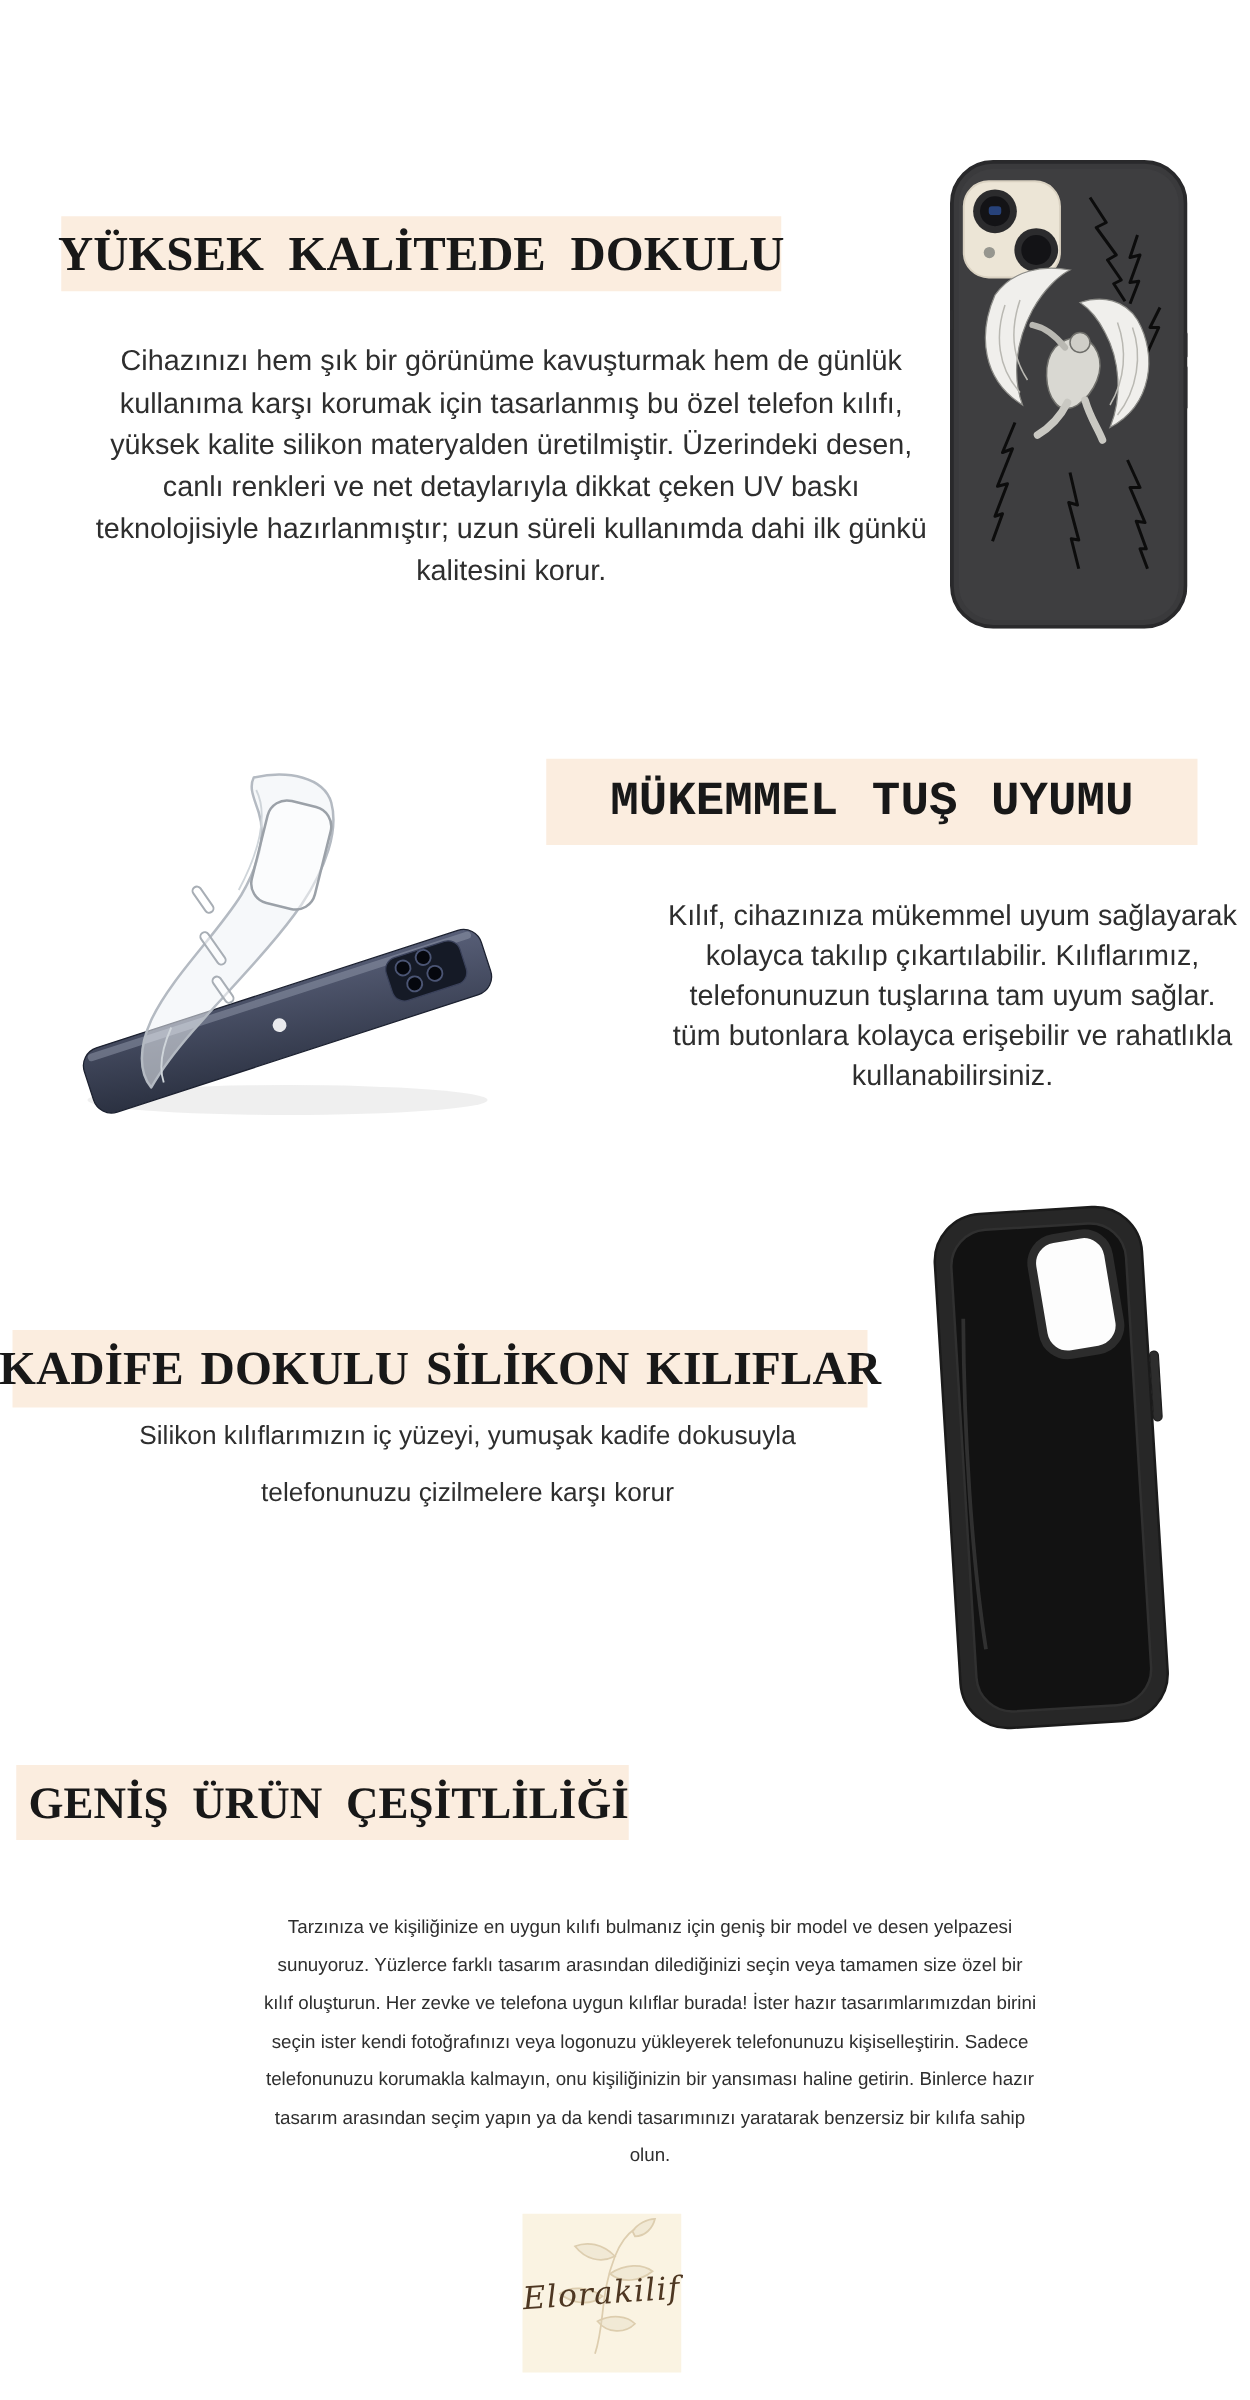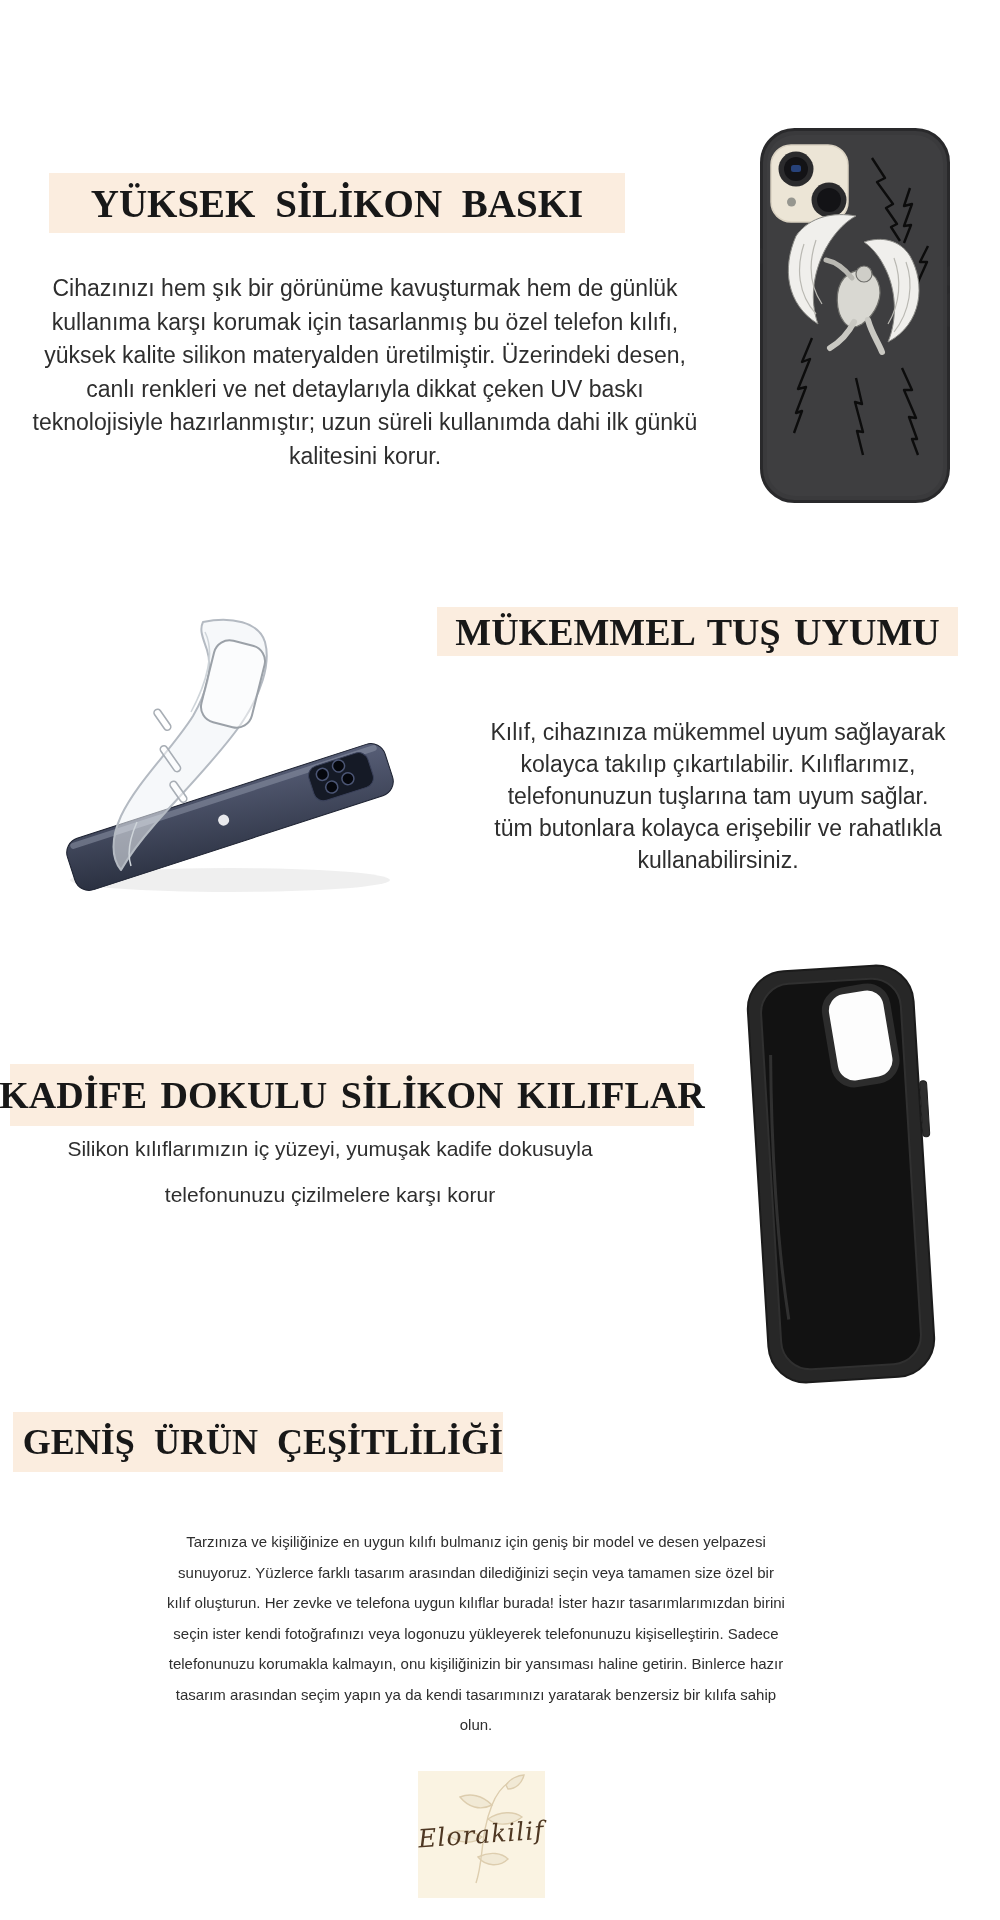--- a/index.html
+++ b/index.html
@@ -8,26 +8,26 @@
     background:var(--page-bg,#fff);overflow:hidden;
     font-family:"Liberation Sans","DejaVu Sans",sans-serif;
   }
   .band{
     position:absolute;background:var(--band-bg,#fbeddf);
     display:flex;align-items:center;justify-content:center;
     font-family:"Liberation Serif","DejaVu Serif",serif;font-weight:700;
     color:var(--heading-color,#181818);white-space:nowrap;
   }
   .band-1{left:49px;top:173px;width:576px;height:60px;font-size:39px;word-spacing:10px;}
-  .band-2{left:437px;top:607px;width:521px;height:49px;font-size:38px;word-spacing:4px;}
+  .band-2{left:437px;top:607px;width:521px;height:69px;font-size:38px;word-spacing:4px;font-family:Liberation Mono, monospace;}
   .band-3{left:10px;top:1064px;width:684px;height:62px;font-size:38px;word-spacing:4px;}
   .band-4{left:13px;top:1412px;width:490px;height:60px;font-size:36px;word-spacing:10px;justify-content:flex-end;}
   .body-text{
     position:absolute;color:var(--body-color,#2e2e2e);
-    text-align:center;white-space:pre-line;
+    text-align:center;white-space:pre-line;padding-left:44px;
   }
   .body-1{left:0px;top:272px;width:730px;font-size:23px;line-height:33.5px;}
   .body-2{left:428px;top:716px;width:580px;font-size:23px;line-height:32px;}
   .body-3{left:20px;top:1126px;width:620px;font-size:21px;line-height:46px;}
   .body-4{left:0px;top:1527px;width:952px;font-size:15px;line-height:30.5px;text-align:center;}
   .photo{position:absolute;}
   .photo-1{left:760px;top:128px;width:190px;height:375px;}
   .photo-2{left:55px;top:612px;width:350px;height:295px;}
   .photo-3{left:746px;top:956px;width:190px;height:436px;}
   .logo-box{
@@ -40,21 +40,21 @@
     font-style:italic;font-size:25px;color:var(--logo-text-color,#4e3722);
     transform:rotate(-4deg);letter-spacing:1px;
   }
 </style>
 </head>
 <body>
 
 <div id="canvas">
 
   <div class="band band-1">
-    <span>YÜKSEK SİLİKON BASKI</span>
+    <span>YÜKSEK KALİTEDE DOKULU</span>
   </div>
   <div class="body-text body-1">Cihazınızı hem şık bir görünüme kavuşturmak hem de günlük
 kullanıma karşı korumak için tasarlanmış bu özel telefon kılıfı,
 yüksek kalite silikon materyalden üretilmiştir. Üzerindeki desen,
 canlı renkleri ve net detaylarıyla dikkat çeken UV baskı
 teknolojisiyle hazırlanmıştır; uzun süreli kullanımda dahi ilk günkü
 kalitesini korur.</div>
 
   <svg class="photo photo-1" viewBox="0 0 190 375" aria-hidden="true">
     <rect x="1.5" y="1.5" width="187" height="372" rx="33" fill="#3a3a3c" stroke="#29292b" stroke-width="3"></rect>

